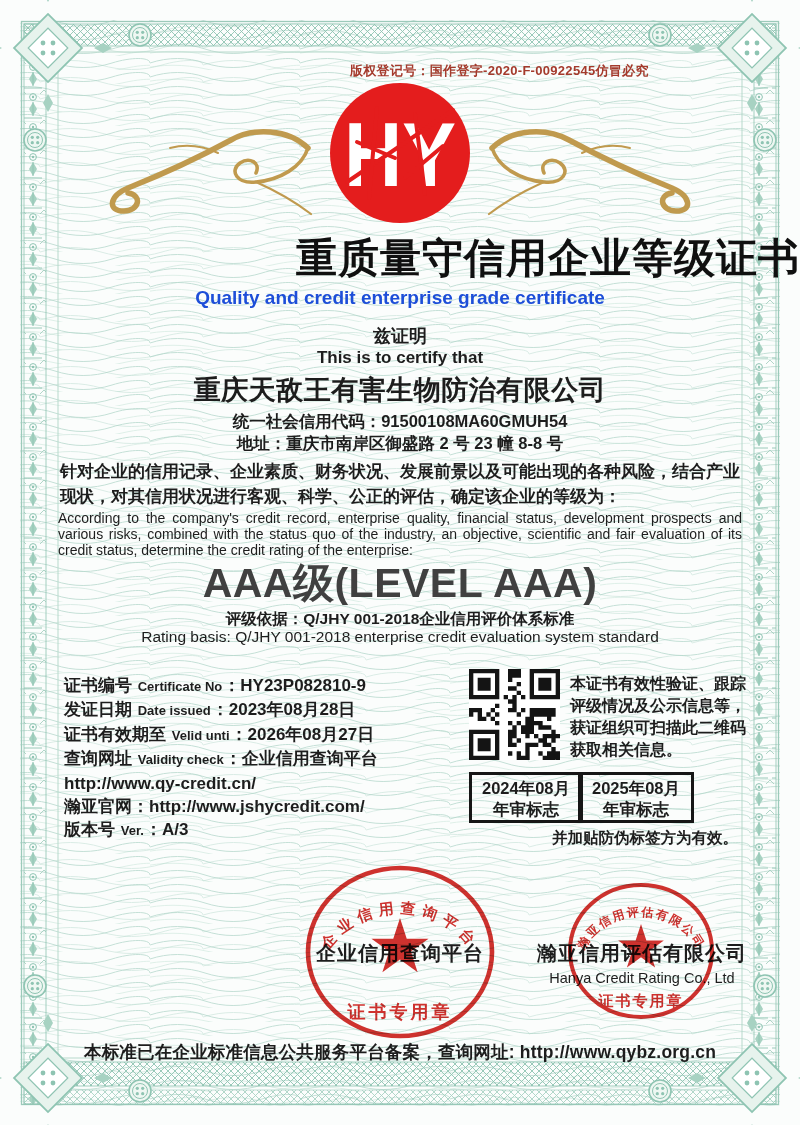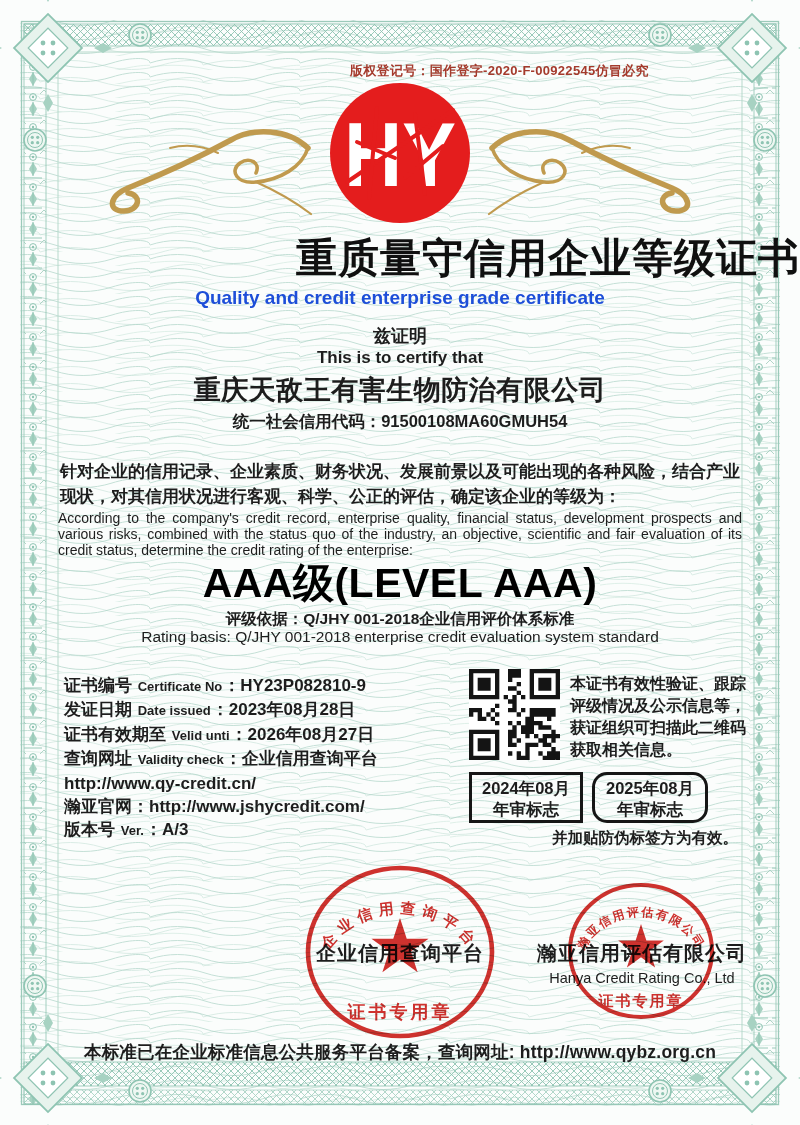--- a/index.html
+++ b/index.html
@@ -18,31 +18,31 @@
   .flourish.r{left:487px;transform:scaleX(-1);}
   .title-cn{top:231px;font-size:41px;font-weight:bold;letter-spacing:1px;color:#101010;text-align:right;}
   .title-en{top:287px;font-size:19px;font-weight:bold;color:#1d4ed8;}
   .certify-cn{top:324px;font-size:18px;font-weight:bold;}
   .certify-en{top:348px;font-size:17px;font-weight:bold;}
   .company{top:372px;font-size:27px;font-weight:bold;letter-spacing:.5px;}
   .code-line{top:411px;font-size:16.5px;font-weight:bold;}
   .addr-line{top:433px;font-size:16.5px;font-weight:bold;}
   .body-cn{position:absolute;left:60px;top:459px;width:680px;font-size:17px;line-height:25px;font-weight:bold;text-align:justify;}
   .body-en{position:absolute;left:58px;top:510px;width:684px;font-size:14px;line-height:16px;text-align:justify;}
-  .level{top:556px;font-size:41px;font-weight:bold;color:#000000;letter-spacing:.5px;}
+  .level{top:556px;font-size:41px;font-weight:bold;color:#404040;letter-spacing:.5px;}
   .basis-cn{top:609px;font-size:15.5px;font-weight:bold;}
   .basis-en{top:628px;font-size:15.5px;}
   .details{position:absolute;left:64px;top:674px;font-size:17px;line-height:23.4px;font-weight:bold;white-space:nowrap;}
   .details .en{font-size:13px;font-weight:bold;margin:0 1px;}
   .qr{position:absolute;left:469px;top:669px;width:91px;height:91px;}
   .verify-text{position:absolute;left:570px;top:673px;width:182px;font-size:16px;line-height:22px;font-weight:bold;}
   .ybox{position:absolute;top:772px;height:42px;border:3px solid #161616;text-align:center;
         font-size:16.5px;line-height:21px;font-weight:bold;padding-top:3px;background:transparent;}
   .ybox.b1{left:469px;width:108px;}
-  .ybox.b2{left:592px;width:110px;border-radius:15px;}
+  .ybox.b2{left:578px;width:110px;}
   .note{position:absolute;left:428px;top:828px;width:310px;text-align:right;font-size:15.5px;line-height:19.5px;font-weight:bold;}
   .org{position:absolute;text-align:center;}
   .org .cn{font-size:20px;font-weight:bold;letter-spacing:1px;}
   .org .en{font-size:14.5px;margin-top:3px;}
   .org.left{left:295px;top:940px;width:210px;}
   .org.right{left:532px;top:940px;width:220px;}
   .stamps{position:absolute;left:0;top:0;mix-blend-mode:multiply;opacity:.93;}
   .footer-line{top:1040px;font-size:17.5px;font-weight:bold;letter-spacing:.2px;}
 </style>
 </head>
@@ -154,20 +154,21 @@
     </g>
   </svg>
 
   <div class="abs ctr title-cn">重质量守信用企业等级证书</div>
   <div class="abs ctr title-en">Quality and credit enterprise grade certificate</div>
   <div class="abs ctr certify-cn">兹证明</div>
   <div class="abs ctr certify-en">This is to certify that</div>
 
   <div class="abs ctr company">重庆天敌王有害生物防治有限公司</div>
   <div class="abs ctr code-line">统一社会信用代码：91500108MA60GMUH54</div>
+  <div class="abs ctr addr-line">地址：重庆市南岸区御盛路 2 号 23 幢 8-8 号</div>
 
   <div class="body-cn">针对企业的信用记录、企业素质、财务状况、发展前景以及可能出现的各种风险，结合产业现状，对其信用状况进行客观、科学、公正的评估，确定该企业的等级为：</div>
   <div class="body-en">According to the company's credit record, enterprise quality, financial status, development prospects and various risks, combined with the status quo of the industry, an objective, scientific and fair evaluation of its credit status, determine the credit rating of the enterprise:</div>
   <div class="abs ctr level">AAA级(LEVEL AAA)</div>
   <div class="abs ctr basis-cn">评级依据：Q/JHY 001-2018企业信用评价体系标准</div>
   <div class="abs ctr basis-en">Rating basis: Q/JHY 001-2018 enterprise credit evaluation system standard</div>
 
   <div class="details">
     <div><span>证书编号</span> <span class="en">Certificate No</span><span>：</span><span>HY23P082810-9</span></div>
     <div><span>发证日期</span> <span class="en">Date issued</span><span>：</span><span>2023年08月28日</span></div>

